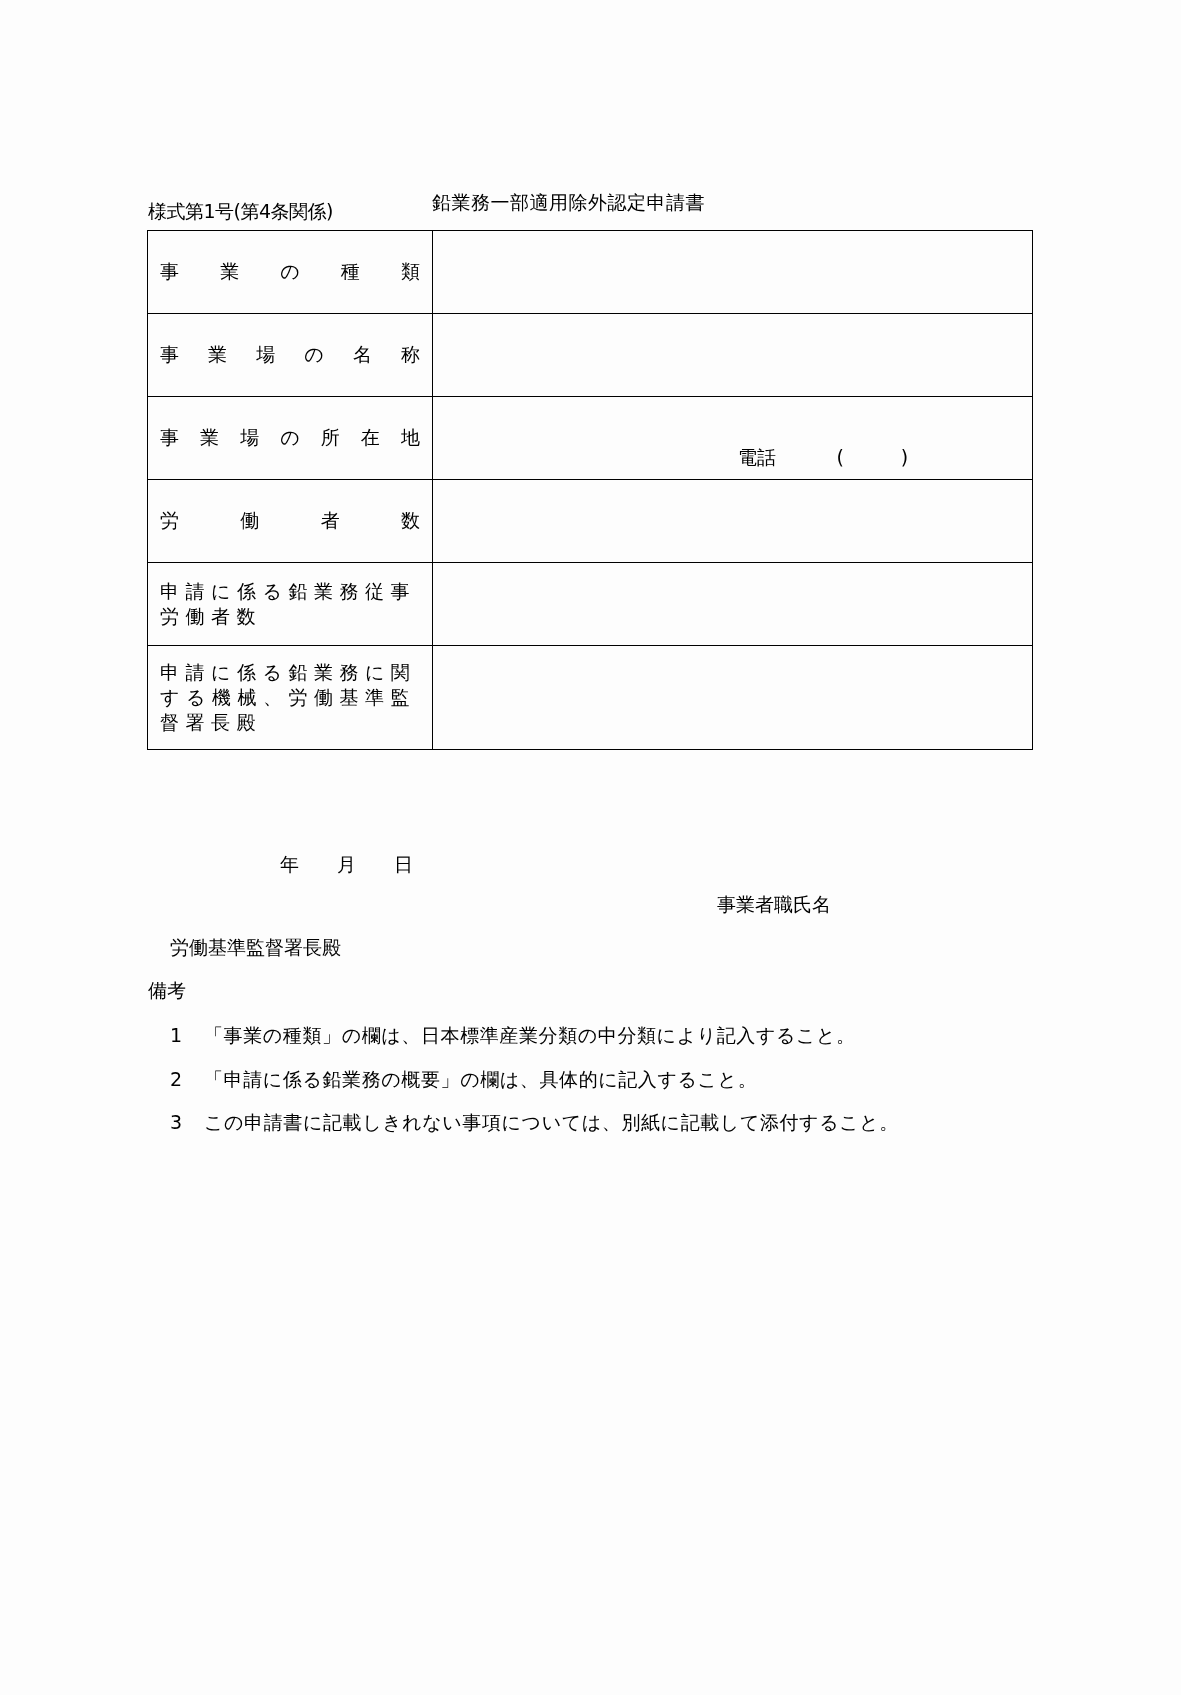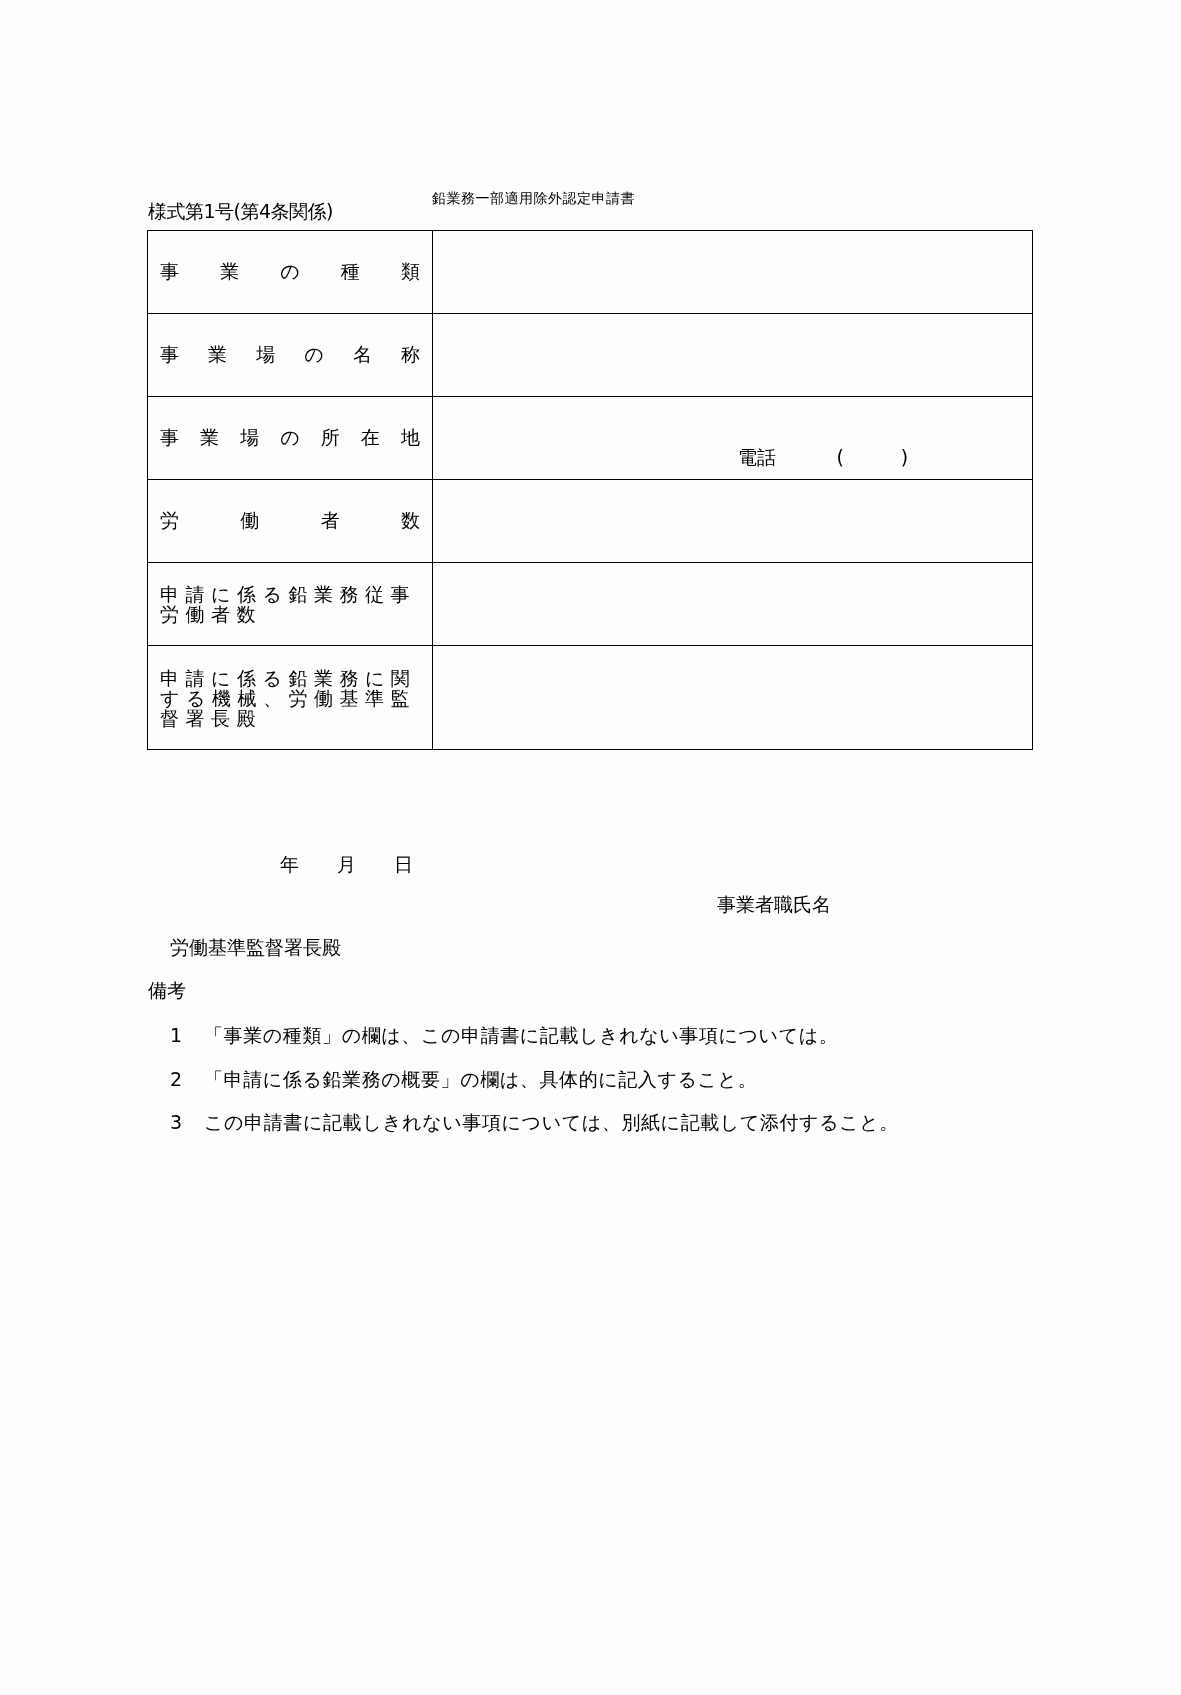--- a/index.html
+++ b/index.html
@@ -3,34 +3,34 @@
   <meta charset="utf-8">
   <style>
     html, body { margin: 0; padding: 0; background: #fdfdfd; }
     body {
       width: 1181px; height: 1695px; position: relative; overflow: hidden;
       font-family: "DejaVu Sans", "Liberation Sans", sans-serif;
       color: #000; font-size: 19px;
     }
     .abs { position: absolute; white-space: nowrap; }
     #form-number { left: 148px; top: 154px; font-size: 19px; letter-spacing: -0.5px; margin-top: 45px; }
-    #doc-title { left: 432px; top: 190px; font-size: 14px; letter-spacing: 0.5px; }
+    #doc-title { left: 432px; top: 190px; font-size: 19px; letter-spacing: 0.5px; }
 
     table.form {
       position: absolute; left: 147px; top: 230px;
       width: 886px; border-collapse: collapse;
       border: 1.5px solid #000;
     }
     table.form td {
       border: 1.5px solid #000; padding: 0; vertical-align: middle;
     }
     td.label { width: 285px; padding: 0 12px !important; box-sizing: border-box; }
     td.value { position: relative; }
     .spread { display: flex; justify-content: space-between; font-size: 19px; }
-    .wrap { font-size: 19px; letter-spacing: 6.5px; line-height: 20px; white-space: normal; word-break: break-all; }
+    .wrap { font-size: 19px; letter-spacing: 6.5px; line-height: 25px; white-space: normal; word-break: break-all; }
     .phone { position: absolute; left: 305px; top: 48px; font-size: 19px; white-space: pre; }
 
     #date-line { left: 280px; top: 852px; font-size: 19px; white-space: pre; text-align: center; }
     #signer { left: 717px; top: 892px; font-size: 19px; }
     #addressee { left: 170px; top: 935px; font-size: 19px; }
     #remarks-head { left: 148px; top: 978px; font-size: 19px; }
     .note { left: 170px; font-size: 19px; letter-spacing: 0.6px; }
     .note .num { display: inline-block; width: 34px; }
   </style>
 </head>
@@ -107,20 +107,20 @@
   </tr>
 </tbody>
   </table>
 
 <div id="date-line" class="abs">年　　月　　日</div>
 <div id="signer" class="abs">事業者職氏名</div>
 <div id="addressee" class="abs">労働基準監督署長殿</div>
 <div id="remarks-head" class="abs">備考</div>
 
 <div class="abs note" style="top:1023px">
-  <span class="num">1</span><span>「事業の種類」の欄は、この申請書に記載しきれない事項については。</span>
+  <span class="num">1</span><span>「事業の種類」の欄は、日本標準産業分類の中分類により記入すること。</span>
 </div>
 <div class="abs note" style="top:1067px">
   <span class="num">2</span><span>「申請に係る鉛業務の概要」の欄は、具体的に記入すること。</span>
 </div>
 <div class="abs note" style="top:1110px">
   <span class="num">3</span><span>この申請書に記載しきれない事項については、別紙に記載して添付すること。</span>
 </div>
 
 </body></html>

